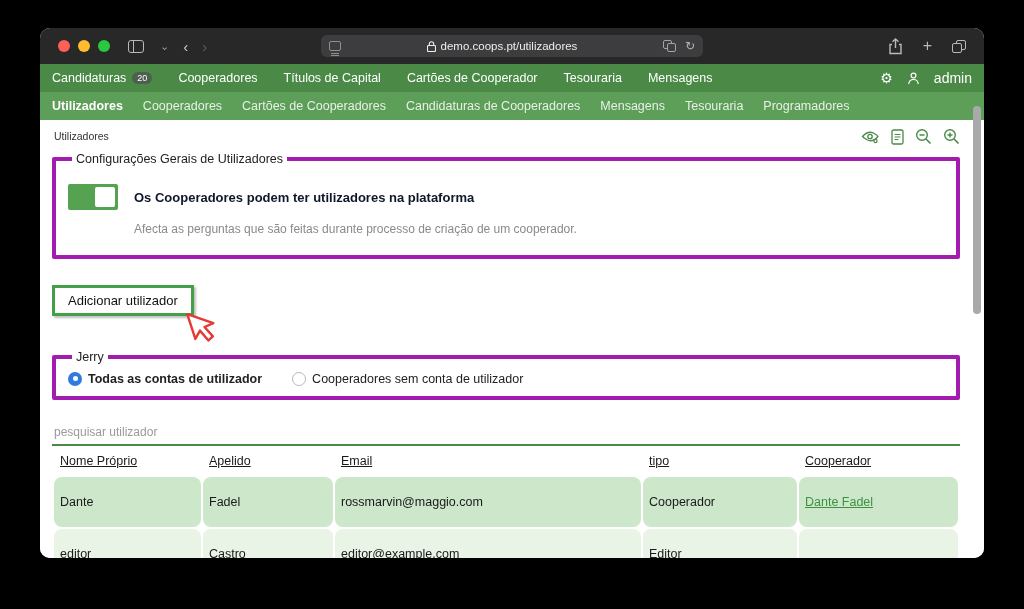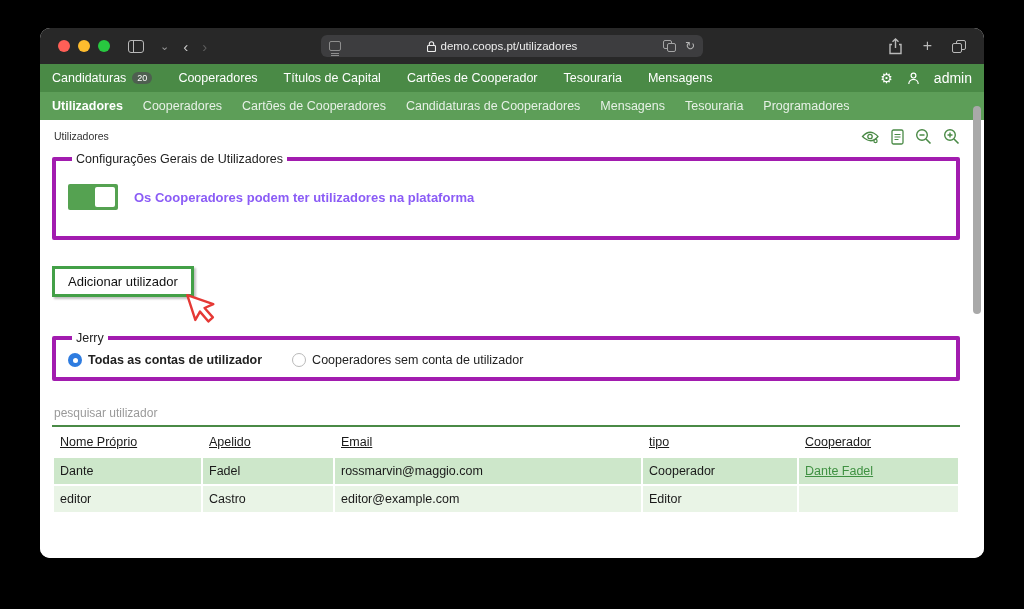--- a/index.html
+++ b/index.html
@@ -67,21 +67,21 @@
   .breadcrumb { font-size:10.5px; color:#333; padding:4px 0 2px 2px; }
   .action-icons { position:absolute; top:8px; right:24px; display:flex; gap:11px; align-items:center; }
   .action-icons svg { display:block; }
 
   fieldset { border:4px solid #a21caf; border-radius:2px; }
   legend { font-size:12.5px; color:#222; padding:0 4px; margin-left:4px; }
   .fs-settings { margin-top:8px; padding:8px 12px 16px; }
   .toggle-row { display:flex; align-items:center; gap:16px; margin:10px 0 10px 0; }
   .toggle { width:50px; height:26px; background:#55a251; border-radius:2px; position:relative; flex:0 0 auto; }
   .toggle .knob { position:absolute; right:3px; top:3px; width:20px; height:20px; background:#fff; border-radius:2px; }
-  .toggle-label { font-size:13px; font-weight:bold; color:#8b5cf6; }
+  .toggle-label { font-size:13px; font-weight:bold; color:#0f172a; }
   .notes { margin-left:66px; font-size:12px; color:#8a8a8a; line-height:1.55; }
 
   .btn-wrap { position:relative; display:inline-block; margin:26px 0 0 0; }
   .add-btn { background:#fff; border:3px solid #43a047; box-shadow:2px 2px 2px rgba(0,0,0,.25);
              font-size:13px; color:#111; padding:5px 13px; font-family:inherit; cursor:pointer; }
   .cursor-annot { position:absolute; right:-24px; bottom:-30px; transform:rotate(-18deg); pointer-events:none; }
 
   .fs-listar { margin-top:34px; padding:4px 12px 10px; }
   .radio-row { display:flex; align-items:center; gap:30px; margin-top:4px; }
   .radio-opt { display:flex; gap:6px; font-size:12.5px; color:#222; cursor:default; }
@@ -92,21 +92,21 @@
   .rdot.off { background:#fff; border:1px solid #b9b9b9; }
 
   .search-input { display:block; width:100%; margin-top:22px; border:none; outline:none;
                   border-bottom:2px solid #4a8a46; font-size:12px; padding:3px 2px 5px; color:#333;
                   font-family:inherit; }
   .search-input::placeholder { color:#9a9a9a; }
 
   table.users { width:100%; border-collapse:separate; border-spacing:2px; margin-top:0; }
   table.users th { text-align:left; font-size:12.5px; font-weight:normal; color:#1a1a1a;
                    text-decoration:underline; padding:6px 6px 7px; background:#fff; cursor:pointer; }
-  table.users td { font-size:12.5px; color:#1a1a1a; padding:6px 6px; }
+  table.users td { font-size:12.5px; color:#1a1a1a; padding:18px 6px;border-radius:8px; }
   tr.r-dark td { background:#cde7ca; }
   tr.r-light td { background:#e9f4e6; }
   td .coop-link { color:#3f9142; text-decoration:underline; cursor:pointer; }
 
   .col-nome{width:147px;} .col-apelido{width:130px;margin-top:8px;} .col-email{width:306px;} .col-tipo{width:154px;}
 
   
   .scroll-thumb { position:absolute; right:3px; top:78px; width:8px; height:208px;
                   background:#a9a9a9; border-radius:4px; z-index:5; }
 </style>
@@ -220,20 +220,21 @@
       
       <fieldset class="fs-settings">
         <legend>Configurações Gerais de Utilizadores</legend>
         <div class="toggle-row">
           <span class="toggle">
             <span class="knob"></span>
           </span>
           <span class="toggle-label">Os Cooperadores podem ter utilizadores na plataforma</span>
         </div>
         <div class="notes">
+          <div>Afecta as perguntas que são feitas durante processo de criação de um cooperador.</div>
         </div>
       </fieldset>
 
       
       <div class="btn-wrap">
         <button class="add-btn">Adicionar utilizador</button>
         <svg class="cursor-annot" width="30" height="38" viewBox="0 0 30 38">
           <path d="M4 2 L4 28 L11 21.5 L16 33.5 L21.5 31 L16.5 19.5 L26 18.5 Z" fill="#ffffff" stroke="#e53935" stroke-width="2.4" stroke-linejoin="round"></path>
         </svg>
       </div>

